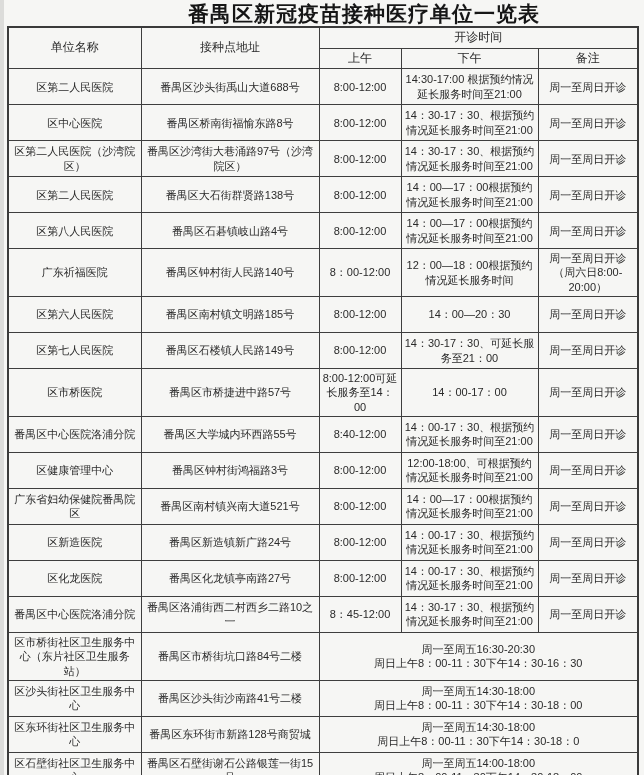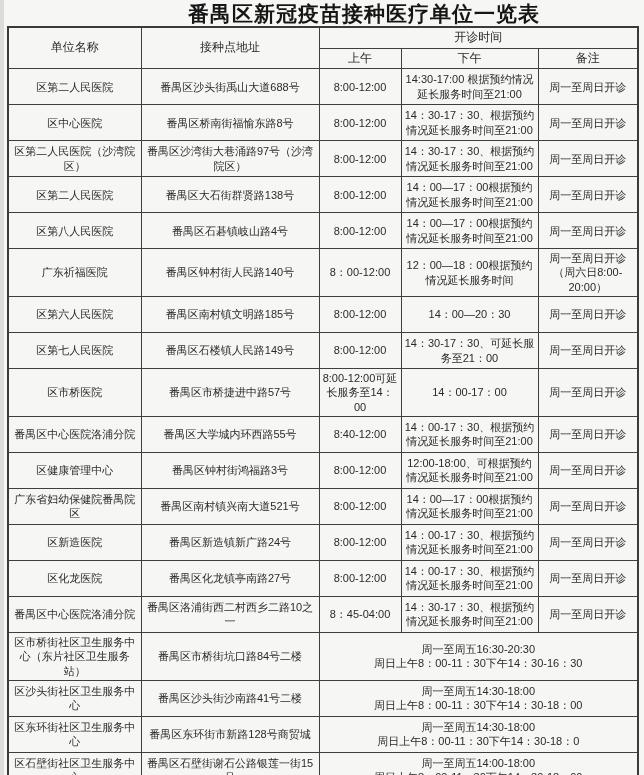--- a/index.html
+++ b/index.html
@@ -192,21 +192,21 @@
     <td>区化龙医院</td>
     <td>番禺区化龙镇亭南路27号</td>
     <td>8:00-12:00</td>
     <td>14：00-17：30、根据预约情况延长服务时间至21:00</td>
     <td>周一至周日开诊</td>
   </tr>
 
   <tr>
     <td>番禺区中心医院洛浦分院</td>
     <td>番禺区洛浦街西二村西乡二路10之一</td>
-    <td>8：45-04:00</td>
+    <td>8：45-12:00</td>
     <td>14：30-17：30、根据预约情况延长服务时间至21:00</td>
     <td>周一至周日开诊</td>
   </tr>
 
   <tr>
     <td>区市桥街社区卫生服务中心（东片社区卫生服务站）</td>
     <td>番禺区市桥街坑口路84号二楼</td>
     <td colspan="3">周一至周五16:30-20:30
 周日上午8：00-11：30下午14：30-16：30</td>
   </tr>

